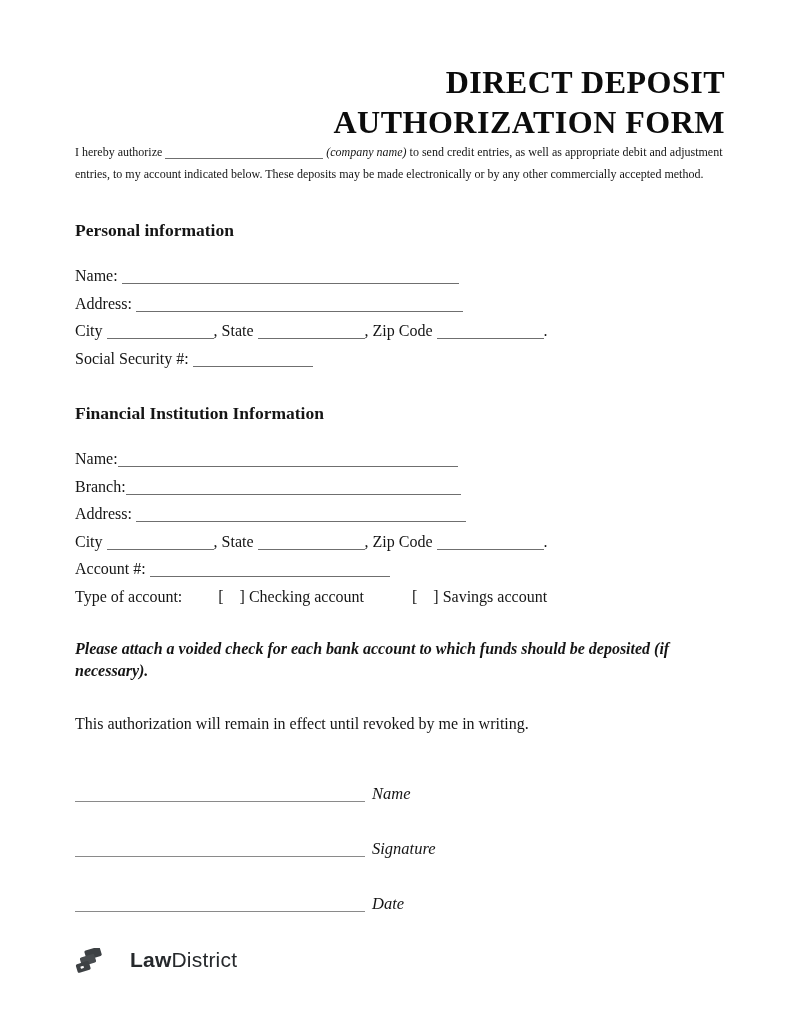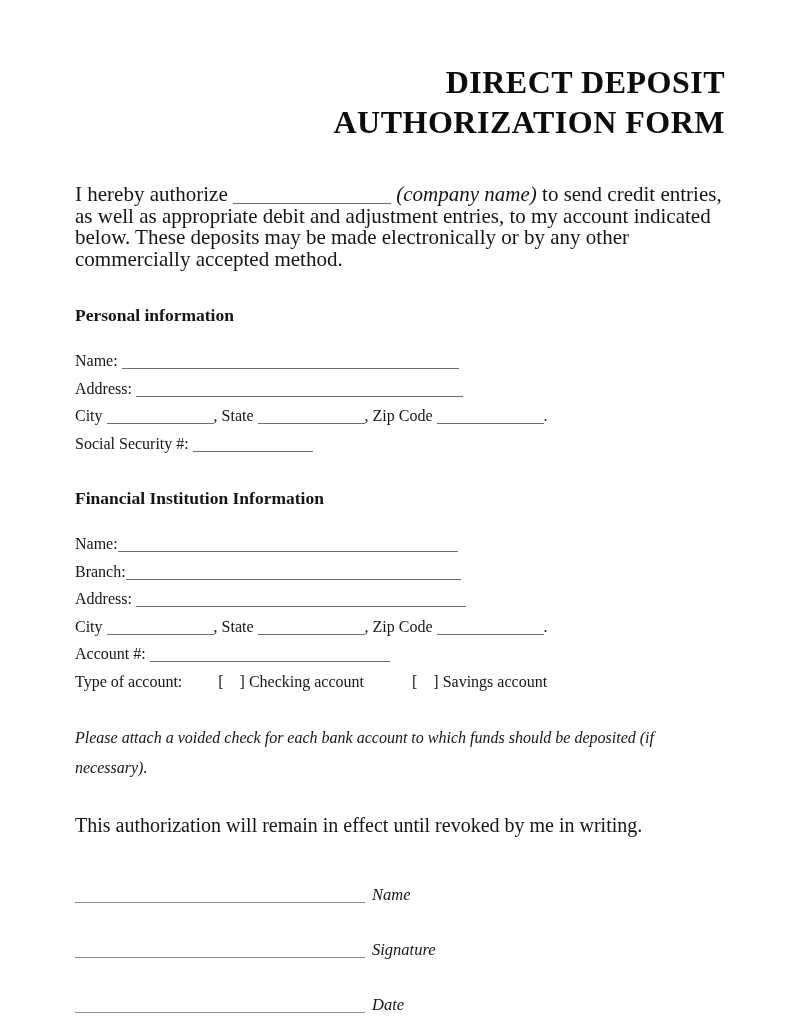--- a/index.html
+++ b/index.html
@@ -16,22 +16,21 @@
     text-align:right;
     font-weight:bold;
     font-size:32px;
     line-height:40px;
     letter-spacing:0.5px;
     color:#0c0c0c;
   }
 
   
   .intro {
-    margin-top:42px;
-    font-size:21px;
+    font-size:12px;
     line-height:21.5px;
     width:650px;
   }
   .italic { font-style:italic; }
 
   
   .blank {
     display:inline-block;
     height:13px;
     border-bottom:1px solid #6f6f6f;
@@ -62,25 +61,26 @@
 
   .bracket { white-space:pre; }
   .gap1 { margin-left:36px; }
   .gap2 { margin-left:48px; }
 
   
   .note {
     margin-top:28px;
     font-style:italic;
     font-size:16px;
-    line-height:30px;
+    line-height:22px;
+    font-weight:bold;
   }
   .statement {
     margin-top:31px;
-    font-size:20px;
+    font-size:16px;
     line-height:22px;
   }
 
   
   .sig-block { margin-top:48px; }
   .sig-row { height:21px; margin-bottom:34px; line-height:21px; }
   .sig-label { font-style:italic; margin-left:7px; font-size:16.5px; }
 
   
   .footer { margin-top:16px; display:flex; align-items:flex-start;gap:23px; }

